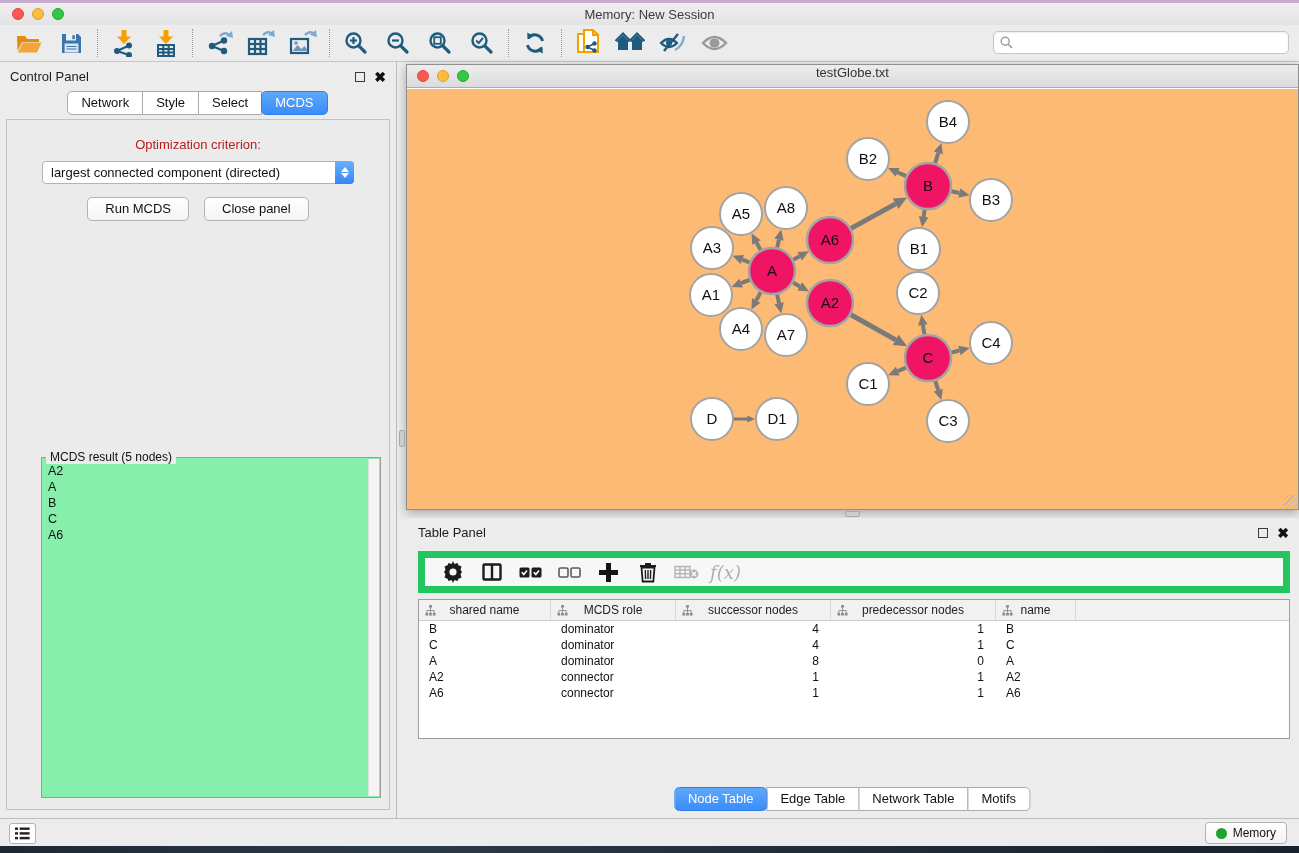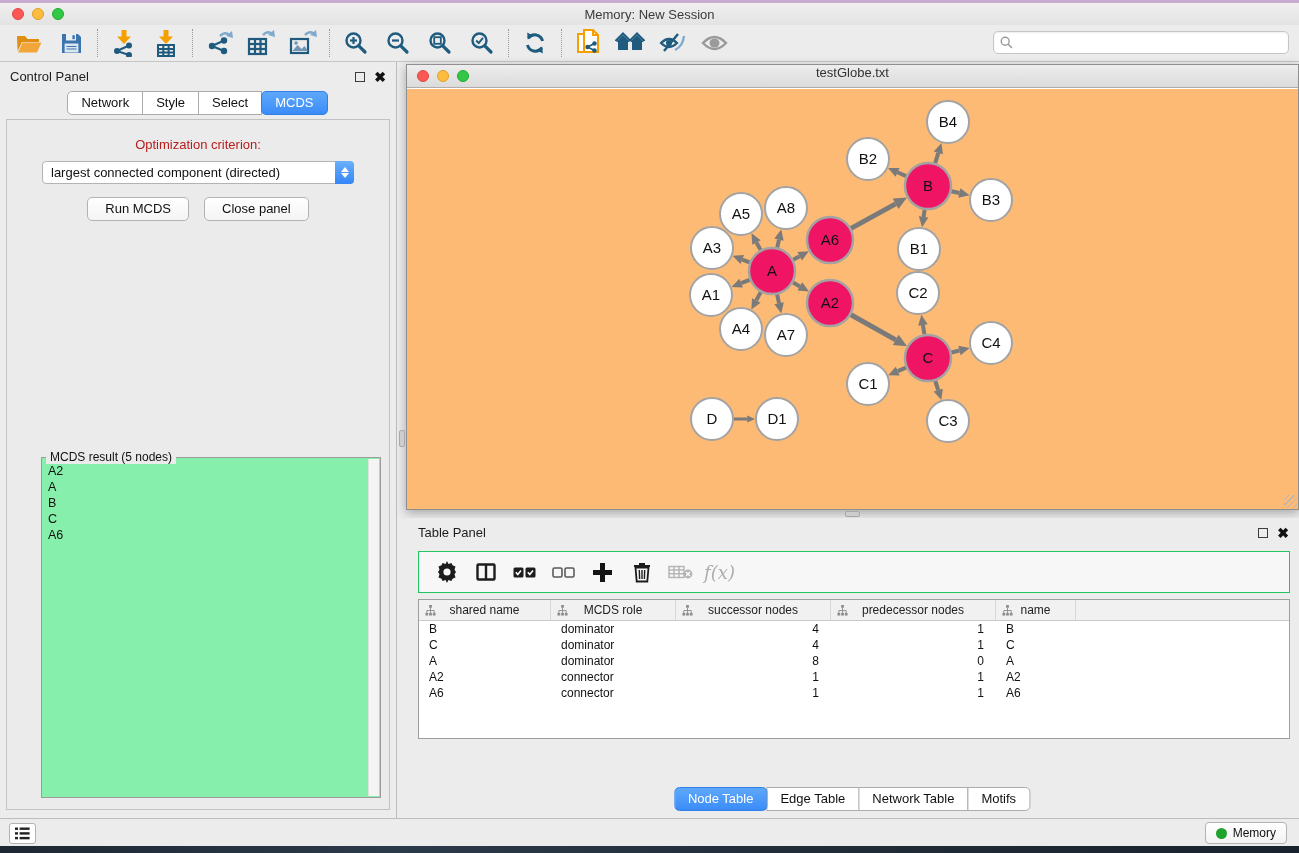--- a/index.html
+++ b/index.html
@@ -87,21 +87,21 @@
     background:repeating-linear-gradient(135deg, transparent 0 3px, #B5B5B5 3px 4px); }
   .divider-handle-v { position:absolute; left:399px; top:430px; width:6px; height:17px;
     background:#CDCDCD; border:1px solid #A8A8A8; border-radius:2px; }
   .divider-handle-h { position:absolute; left:845px; top:511px; width:15px; height:6px;
     background:#CDCDCD; border:1px solid #A8A8A8; border-radius:2px; }
 
   
   .table-panel { position:absolute; left:406px; top:518px; right:0; height:300px; background:#ECECEC; }
   .table-panel .panel-head { padding:7px 10px 2px 12px; }
   .tp-toolbar { position:absolute; left:12px; right:9px; top:33px; height:42px;
-    background:#F7F7F7; border:1px solid #22c55e;
+    background:#F7F7F7; border:7px solid #22c55e;
     display:flex; align-items:center; gap:0; padding-left:8px; }
   .tp-btn { width:39px; height:34px; display:flex; align-items:center; justify-content:center; }
   .fx-label { font-family:"DejaVu Serif", serif; font-style:italic; font-size:18px; color:#ADADAD; }
   .data-table { position:absolute; left:12px; right:9px; top:81px; height:140px;
     background:#fff; border:1px solid #9E9E9E; overflow:hidden; }
   .tbl-header { display:flex; height:21px; background:#F1F1F1; border-bottom:1px solid #C9C9C9; }
   .tbl-hcell { position:relative; border-right:1px solid #D8D8D8; display:flex;
     align-items:center; justify-content:center; font-size:12px; color:#222; }
   .tbl-hcell svg { position:absolute; left:6px; top:5px; }
   .tbl-row { display:flex; height:16px; align-items:center; }

